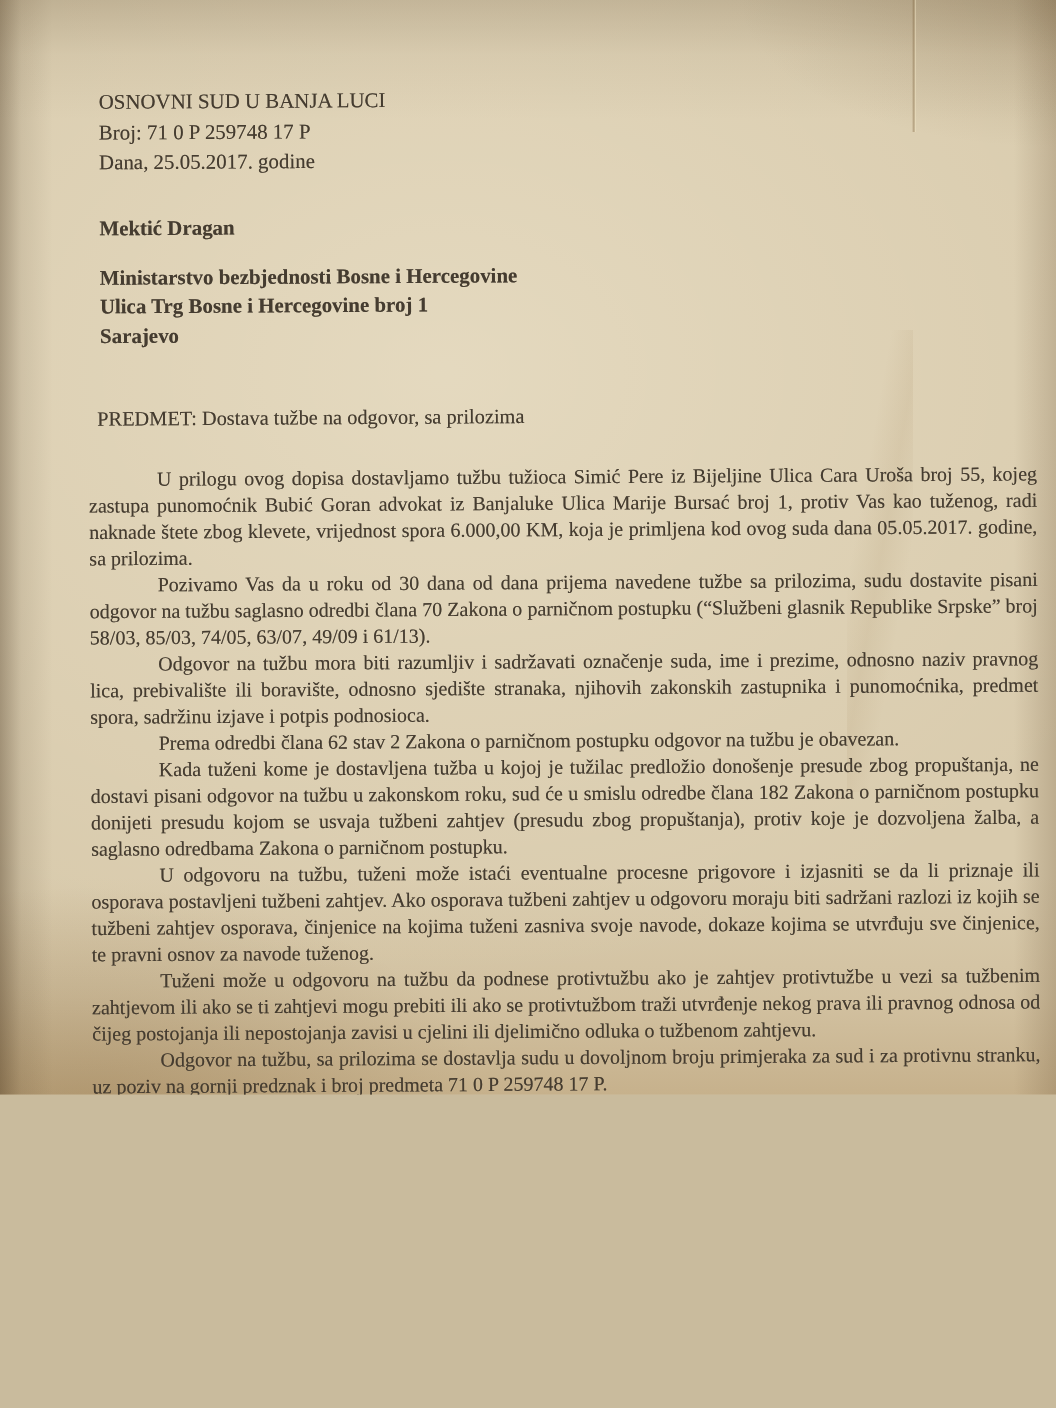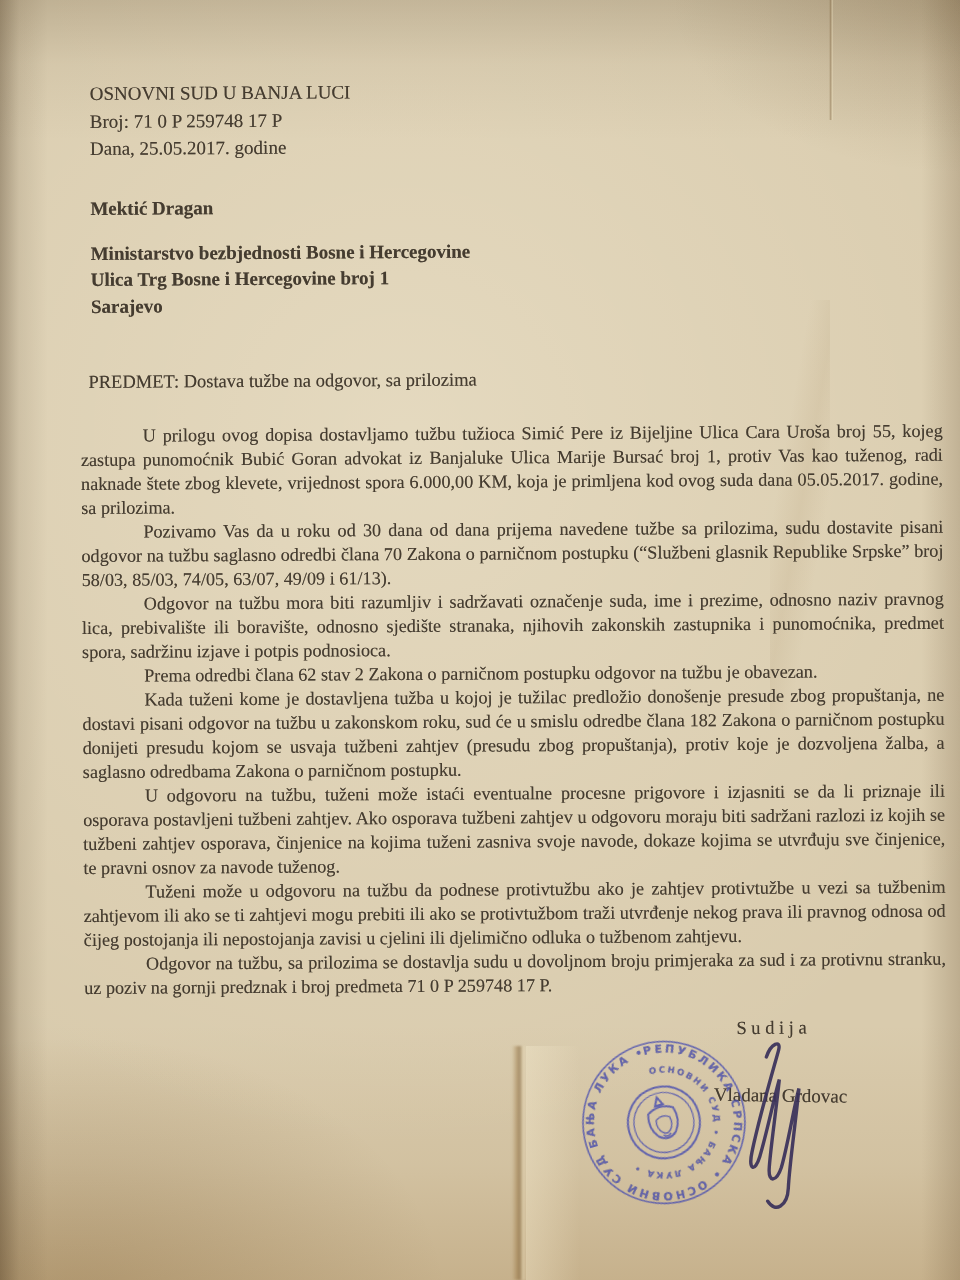--- a/index.html
+++ b/index.html
@@ -4,21 +4,21 @@
 <style>
   :root{
     --paper:#d9cbad;
     --ink:#453c30;
     --stamp:#4a4fb0;
     --sig:#38305a;
   }
   html,body{margin:0;padding:0;}
   body{width:960px;height:1280px;overflow:hidden;background:#c9bb9d;}
   .photo{
-    position:relative;width:960px;height:1280px;overflow:hidden;
+    position:relative;width:960px;height:995px;overflow:hidden;
     font-family:"Liberation Serif","DejaVu Serif",serif;
     color:var(--ink);
     background:
       radial-gradient(120% 90% at 42% 34%, rgba(255,250,233,0.30), rgba(255,250,233,0) 62%),
       linear-gradient(180deg, rgba(100,80,50,0.25) 0%, rgba(100,80,50,0.07) 5%, rgba(0,0,0,0) 11%),
       linear-gradient(90deg, rgba(65,45,22,0.40) 0%, rgba(65,45,22,0.12) 2%, rgba(0,0,0,0) 5%),
       linear-gradient(270deg, rgba(90,65,35,0.22) 0%, rgba(90,65,35,0) 4%),
       linear-gradient(0deg, rgba(150,110,55,0.28) 0%, rgba(150,110,55,0.10) 9%, rgba(0,0,0,0) 20%),
       radial-gradient(55% 30% at 8% 102%, rgba(110,78,35,0.30), rgba(110,78,35,0) 70%),
       radial-gradient(40% 18% at 100% 0%, rgba(100,75,40,0.22), rgba(100,75,40,0) 75%),

